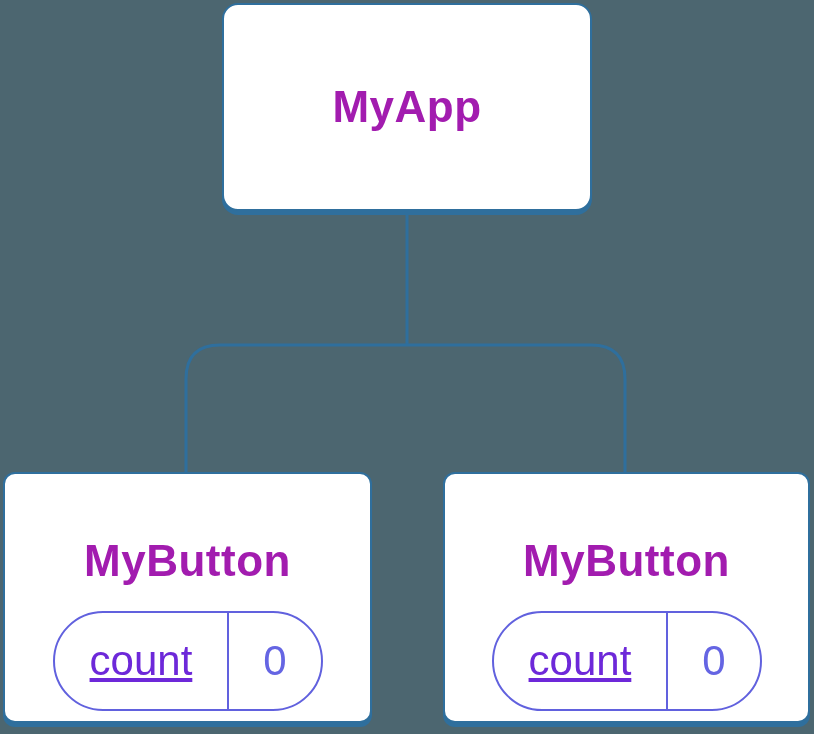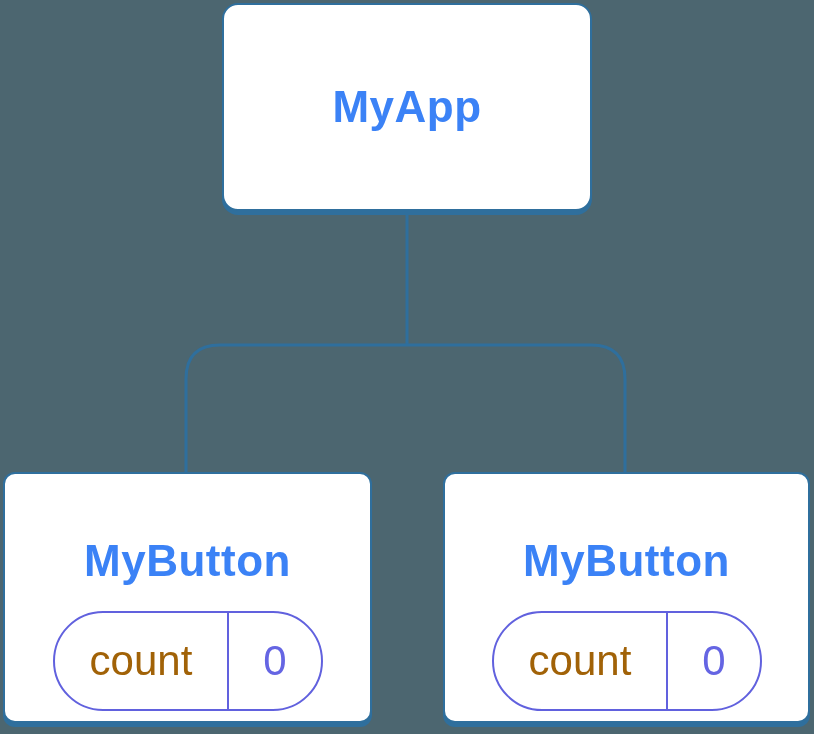--- a/index.html
+++ b/index.html
@@ -32,21 +32,21 @@
     position: absolute;
     background: #FFFFFF;
     border: 2px solid #2F6F9D;
     box-shadow: 0 4px 0 0 #2F6F9D;
     box-sizing: content-box;
     display: flex;
     flex-direction: column;
     align-items: center;
   }
   .node-title {
-    color: #3b82f6;
+    color: #a21caf;
     font-size: 44px;
     font-weight: 600;
     line-height: 1;
     letter-spacing: 0.5px;
     white-space: nowrap;
   }
   .node-root {
     left: 222px;
     top: 3px;
     width: 366px;
@@ -74,23 +74,24 @@
     display: flex;
     align-items: stretch;
     overflow: hidden;
     box-sizing: content-box;
   }
   .state-name-cell {
     flex: 0 0 65%;
     display: flex;
     align-items: center;
     justify-content: center;
-    color: #a16207;
+    color: #6d28d9;
     font-size: 42px;
     line-height: 1;
+    text-decoration: underline;
   }
   .state-value-cell {
     flex: 1 1 auto;
     border-left: 2px solid #6161DE;
     display: flex;
     align-items: center;
     justify-content: center;
     color: #6565E3;
     font-size: 42px;
     line-height: 1;

